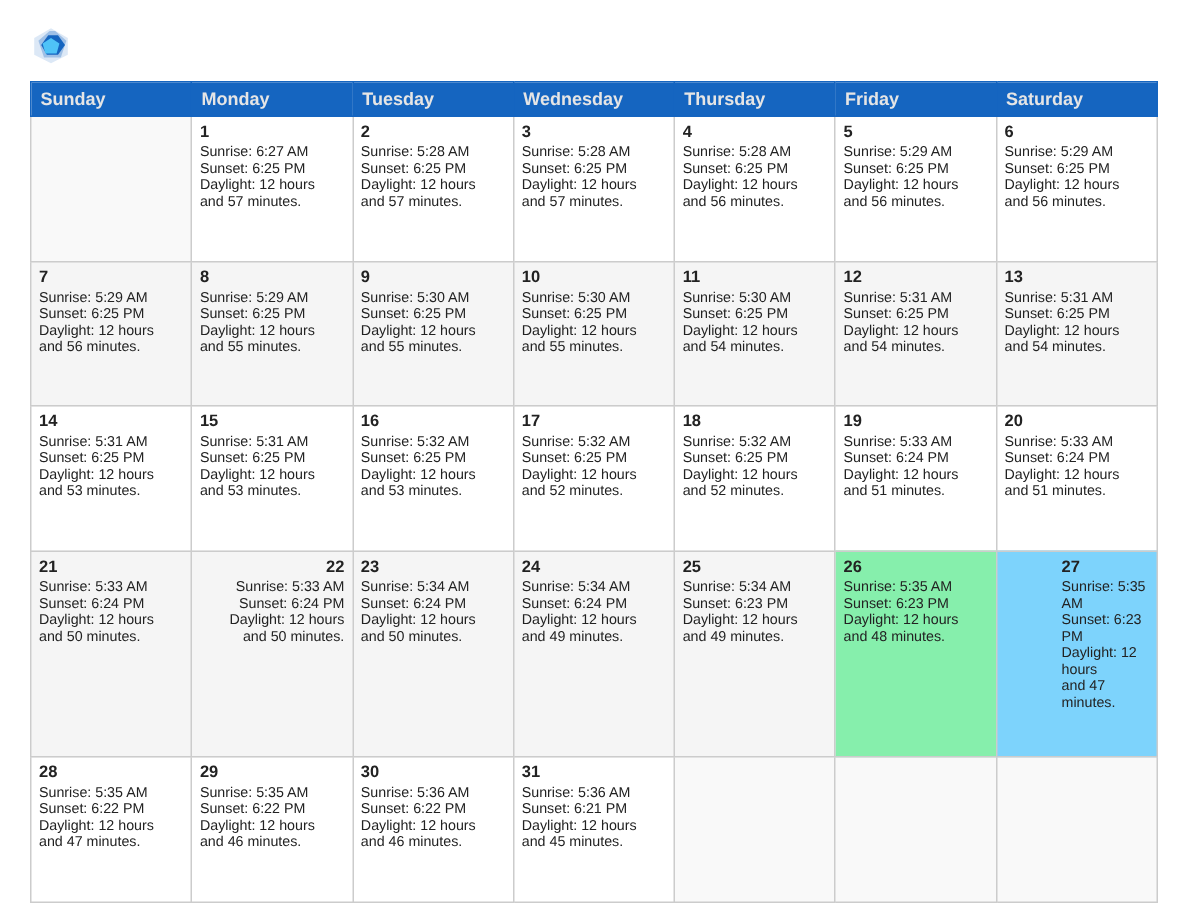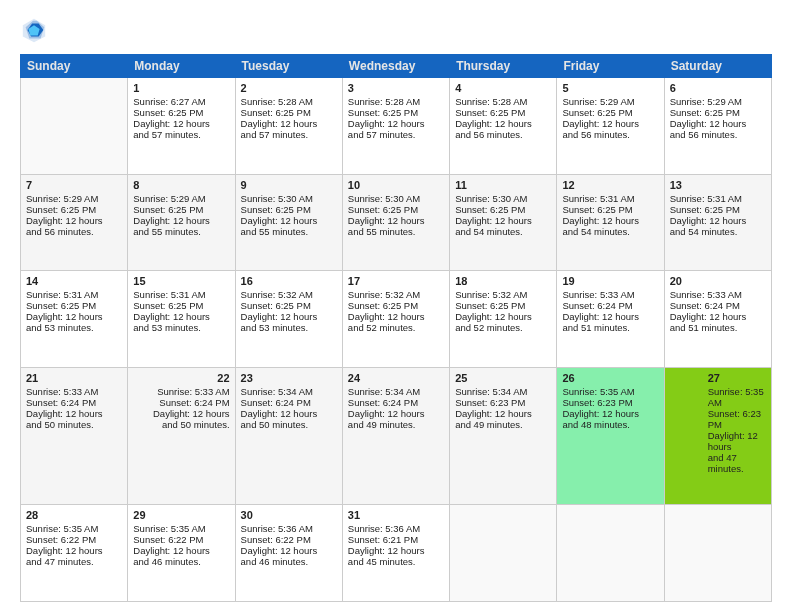--- a/index.html
+++ b/index.html
@@ -304,21 +304,21 @@
             <div>Daylight: 12 hours</div>
             <div>and 49 minutes.</div>
           </td>
           <td style="background: #86efac;">
             <span class="day-num">26</span>
             <div>Sunrise: 5:35 AM</div>
             <div>Sunset: 6:23 PM</div>
             <div>Daylight: 12 hours</div>
             <div>and 48 minutes.</div>
           </td>
-          <td style="background: #84cc16; padding-left: 43px;">
+          <td style="background: #7dd3fc; padding-left: 43px;">
             <span class="day-num">27</span>
             <div>Sunrise: 5:35 AM</div>
             <div>Sunset: 6:23 PM</div>
             <div>Daylight: 12 hours</div>
             <div>and 47 minutes.</div>
           </td>
         </tr>
         <tr>
           <td>
             <span class="day-num">28</span>

